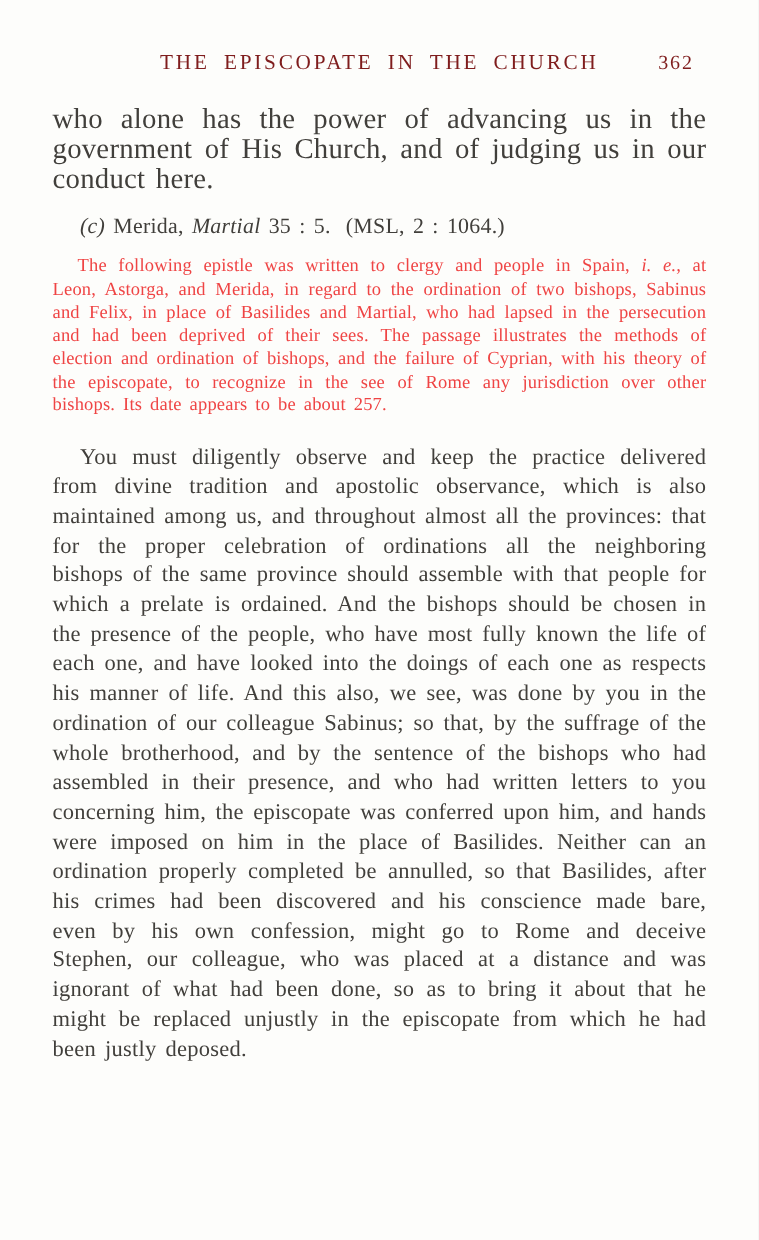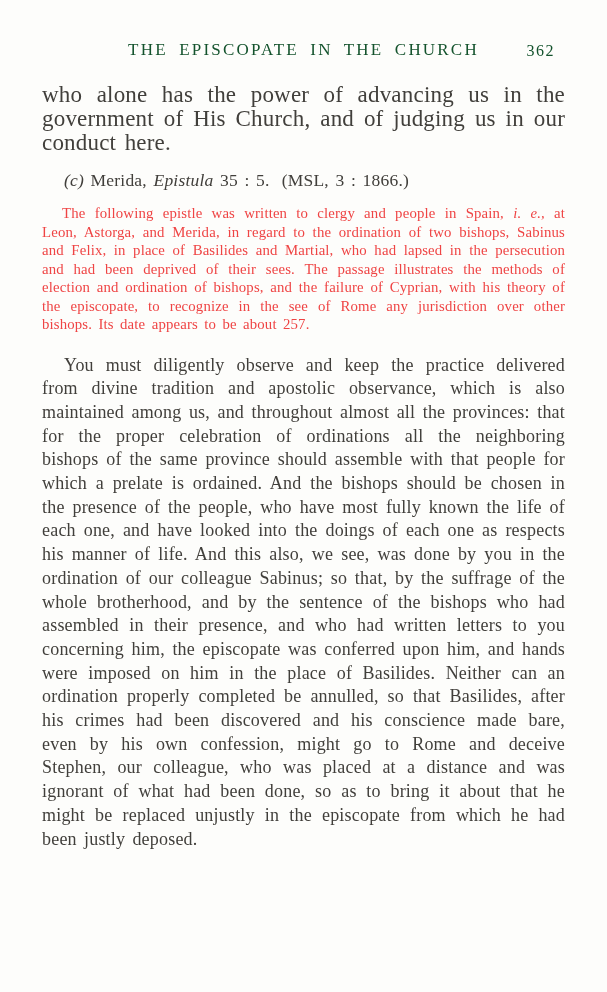--- a/index.html
+++ b/index.html
@@ -24,21 +24,21 @@
     width: 523px;
   }
   .running-head {
     position: relative;
     height: 24px;
     text-align: center;
     font-size: 17px;
     letter-spacing: 2.2px;
     word-spacing: 5px;
     white-space: nowrap;
-    color: #14532d;
+    color: #7f1d1d;
   }
   .page-num {
     position: absolute;
     right: 10px;
     top: 2px;
     font-size: 16px;
     letter-spacing: 1.5px;
     word-spacing: normal;
   }
   p { margin: 0; }
@@ -86,20 +86,20 @@
 <div class="page">
   <div class="text-block">
 
     <header class="running-head">
       <span>THE EPISCOPATE IN THE CHURCH</span>
       <span class="page-num">362</span>
     </header>
 
     <p class="continuation">who alone has the power of advancing us in the government of His Church, and of judging us in our conduct here.</p>
 
-    <p class="citation"><em>(c)</em><span> Merida, </span><em>Epistula</em><span> 35 : 5.</span><span class="src">(MSL, 3 : 1866.)</span></p>
+    <p class="citation"><em>(c)</em><span> Merida, </span><em>Martial</em><span> 35 : 5.</span><span class="src">(MSL, 2 : 1064.)</span></p>
 
     <p class="note"><span>The following epistle was written to clergy and people in Spain, </span><em>i. e.,</em><span> at Leon, Astorga, and Merida, in regard to the ordination of two bishops, Sabinus and Felix, in place of Basilides and Martial, who had lapsed in the persecution and had been deprived of their sees. The passage illustrates the methods of election and ordination of bishops, and the failure of Cyprian, with his theory of the episcopate, to recognize in the see of Rome any jurisdiction over other bishops. Its date appears to be about 257.</span></p>
 
     <p class="main-body">You must diligently observe and keep the practice delivered from divine tradition and apostolic observance, which is also maintained among us, and throughout almost all the provinces: that for the proper celebration of ordinations all the neighboring bishops of the same province should assemble with that people for which a prelate is ordained. And the bishops should be chosen in the presence of the people, who have most fully known the life of each one, and have looked into the doings of each one as respects his manner of life. And this also, we see, was done by you in the ordination of our colleague Sabinus; so that, by the suffrage of the whole brotherhood, and by the sentence of the bishops who had assembled in their presence, and who had written letters to you concerning him, the episcopate was conferred upon him, and hands were imposed on him in the place of Basilides. Neither can an ordination properly completed be annulled, so that Basilides, after his crimes had been discovered and his conscience made bare, even by his own confession, might go to Rome and deceive Stephen, our colleague, who was placed at a distance and was ignorant of what had been done, so as to bring it about that he might be replaced unjustly in the episcopate from which he had been justly deposed.</p>
 
   </div>
 </div>
 
 </body></html>

